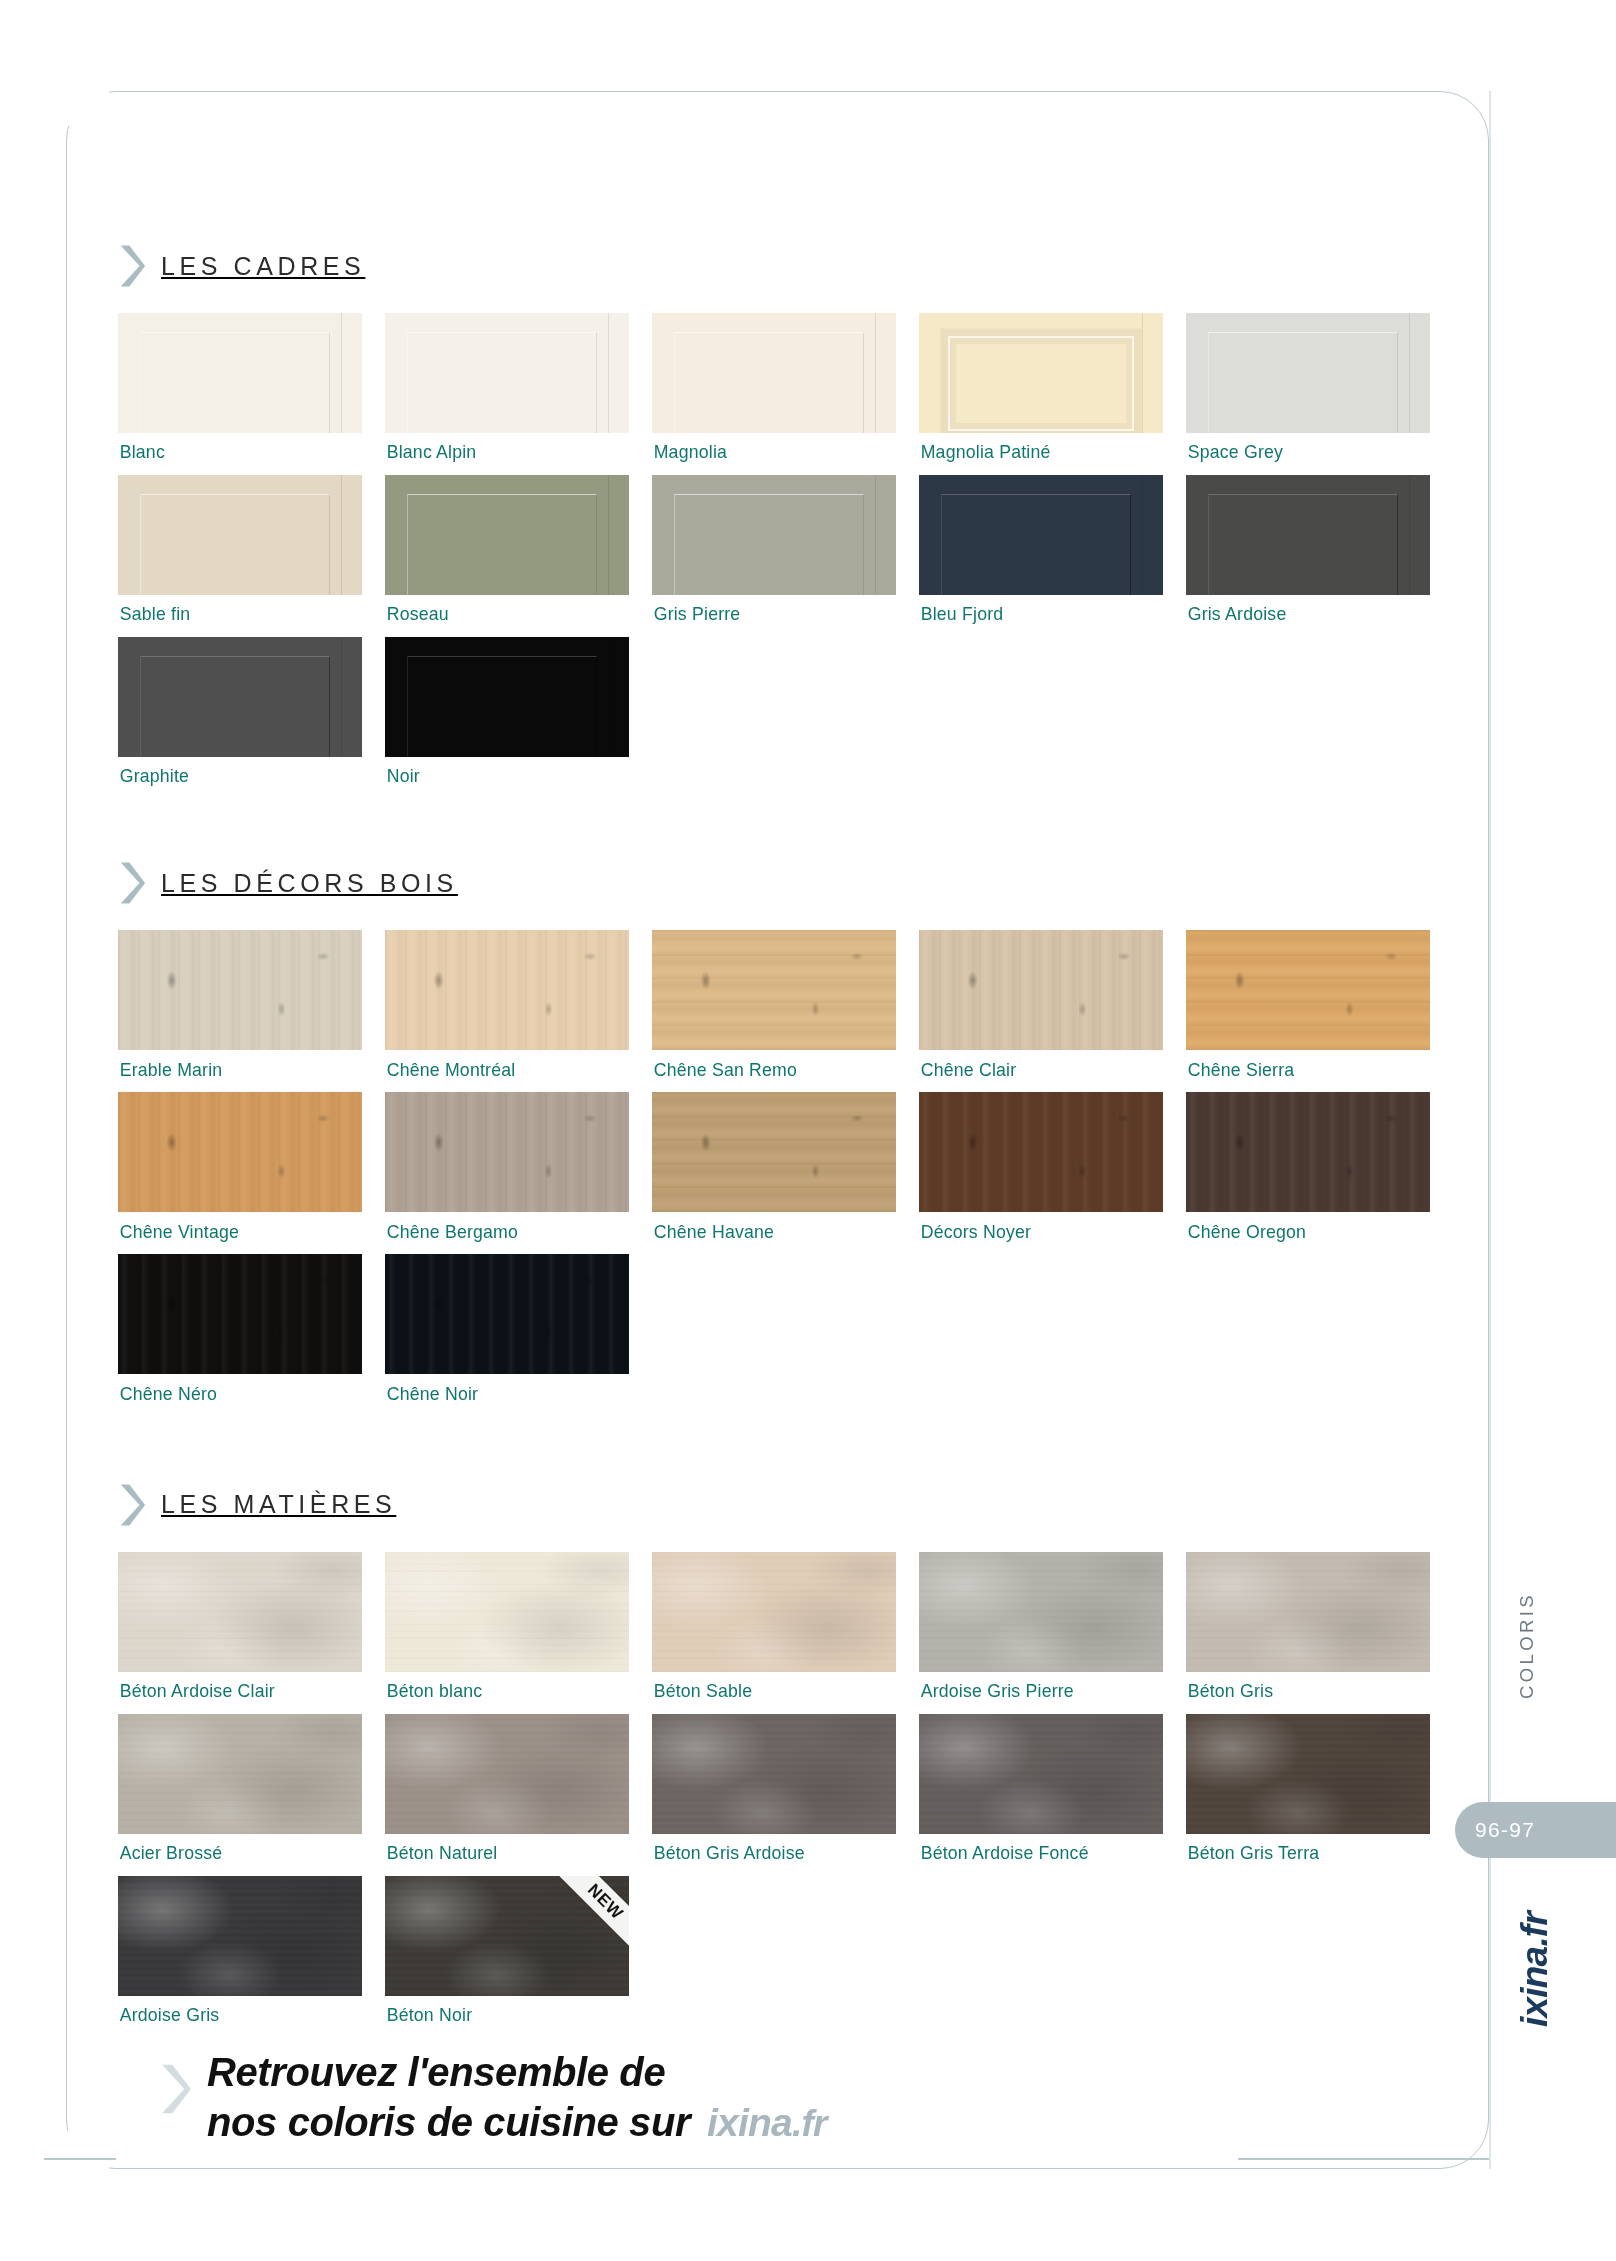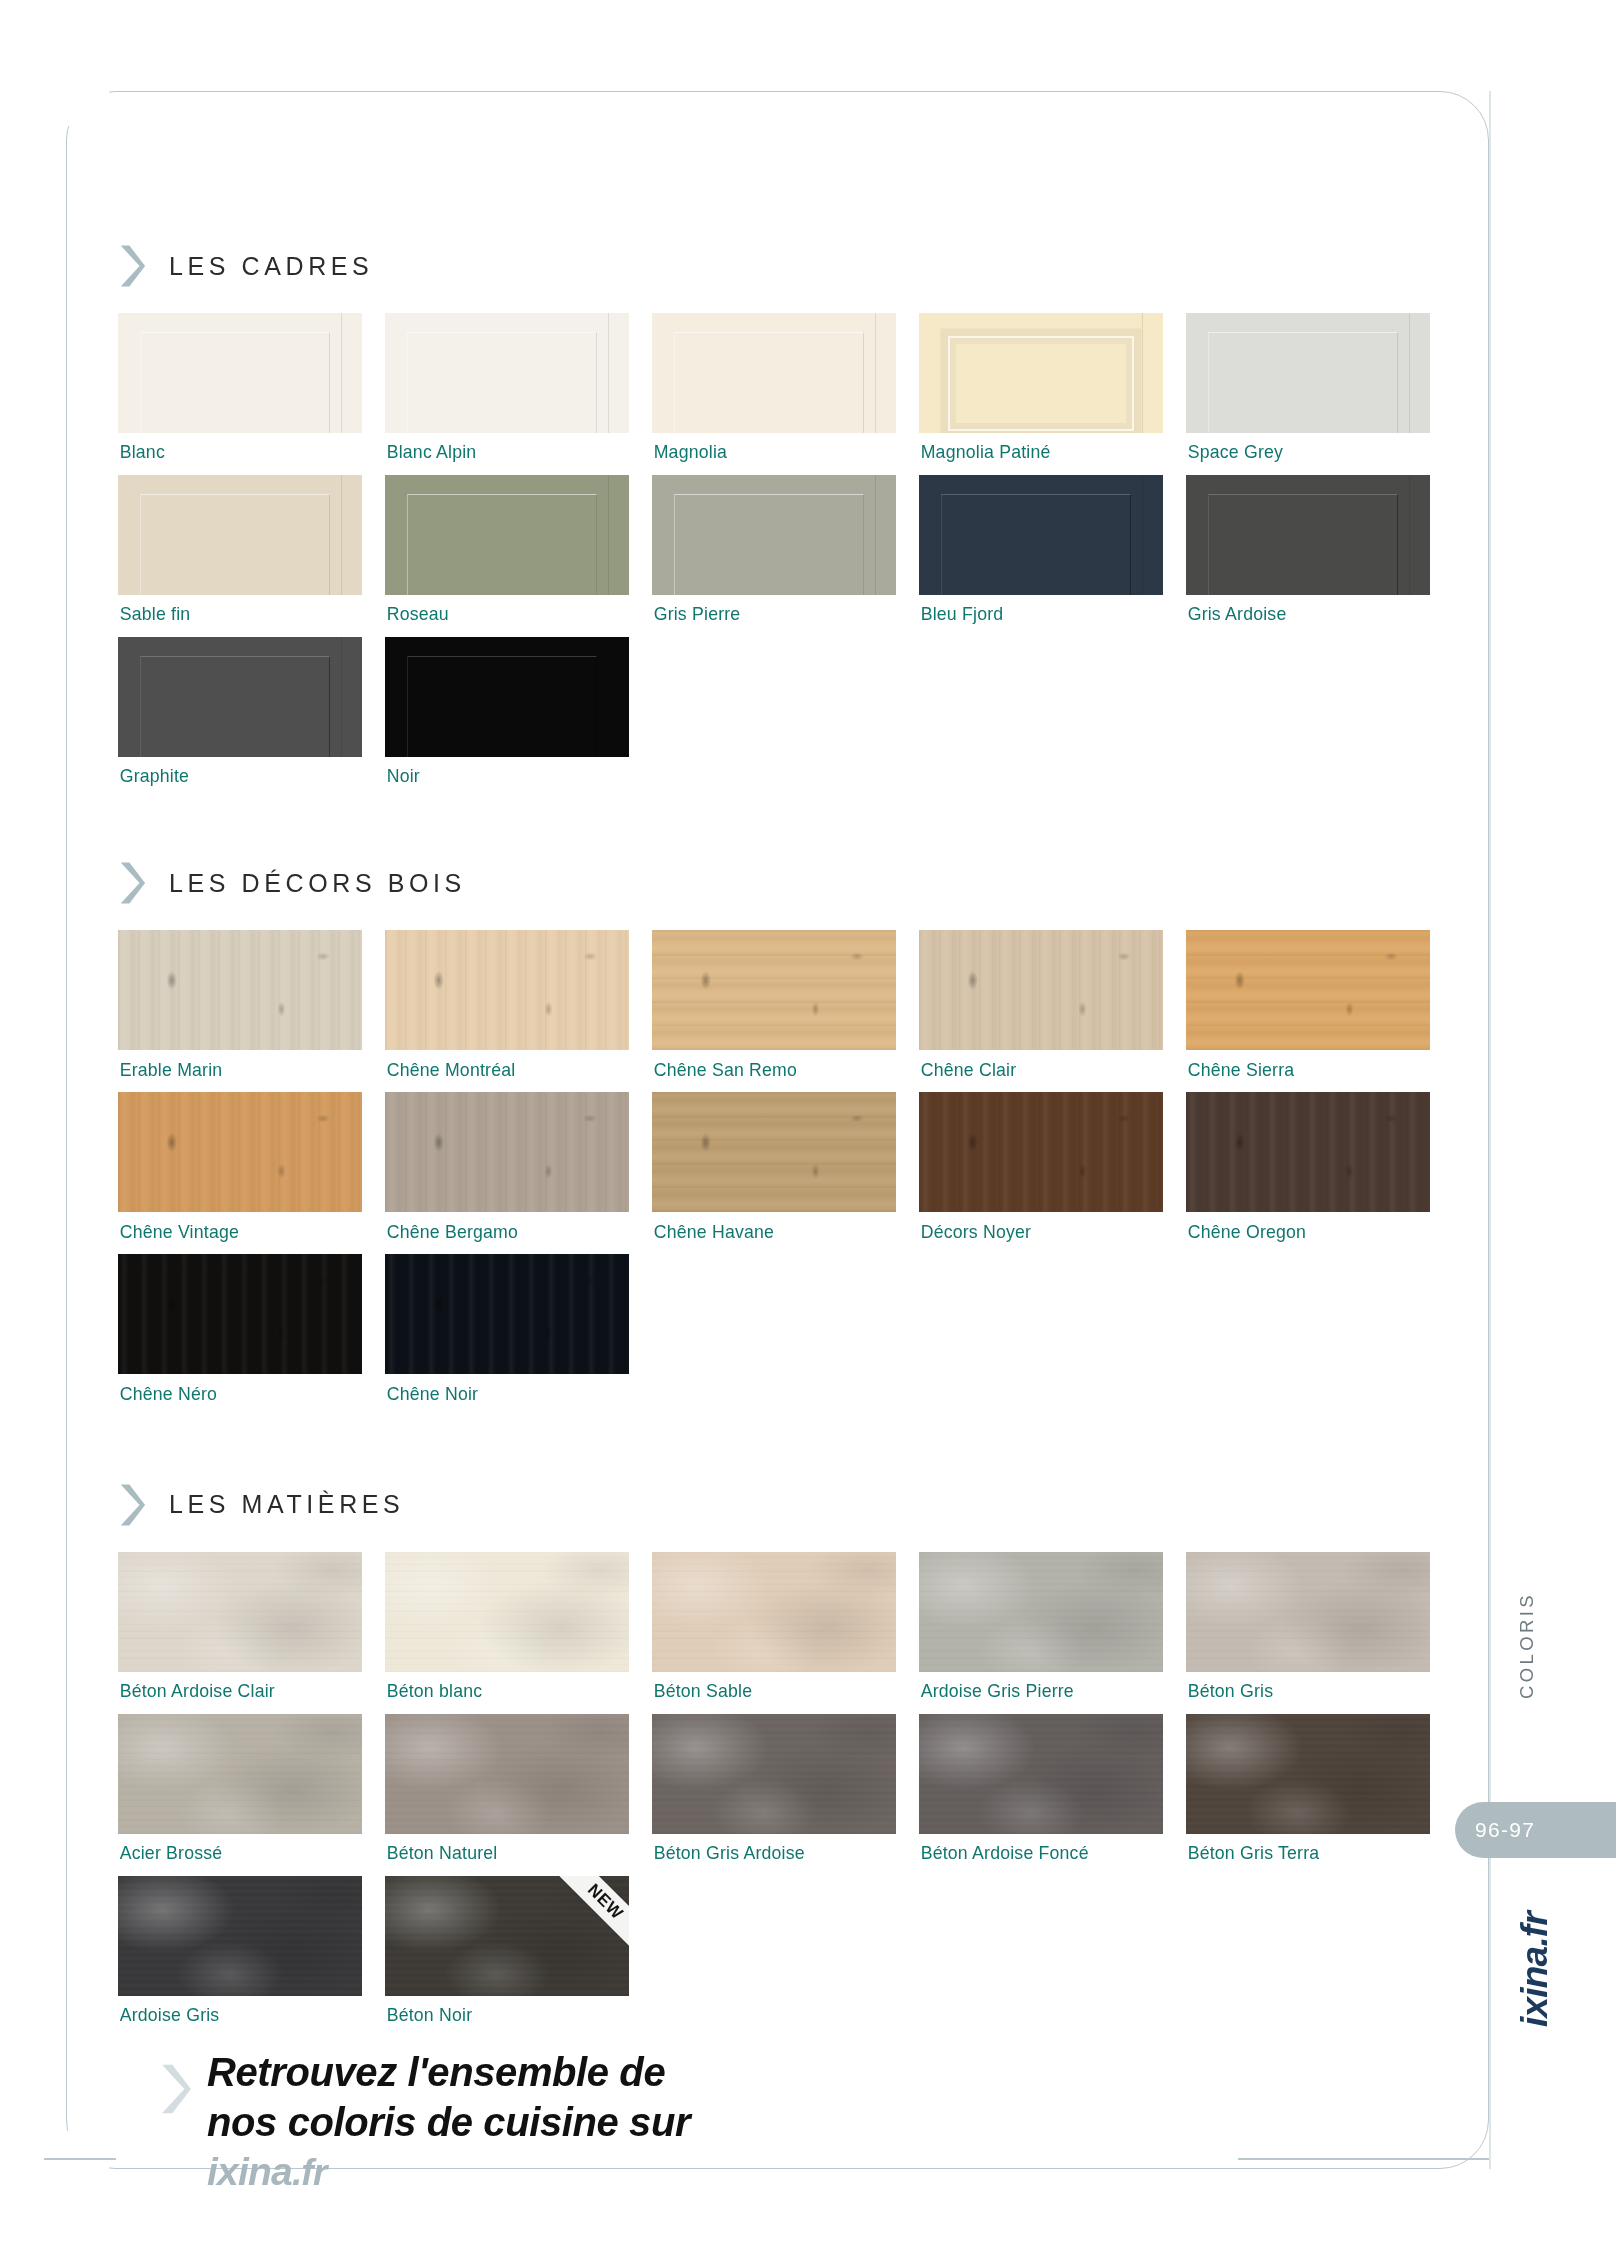--- a/index.html
+++ b/index.html
@@ -46,22 +46,23 @@
     top: 244px;
     width: 1314px;
   }
 
   
   .section { margin-bottom: 0; }
 
   .section-head {
     display: flex;
     align-items: center;
-    gap: 22px;
+    gap: 14px;
     margin-bottom: 25px;
+    text-decoration: underline;
   }
   .chev {
     width: 29px;
     height: 44px;
     flex: none;
   }
   .section-title {
     font-size: 25px;
     letter-spacing: 4.6px;
     color: #2b2b2b;
@@ -203,21 +204,21 @@
   }
   .footer-chev { width: 32px; height: 52px; margin-top: 15px; flex: none; }
   .footer-text {
     font-size: 40px;
     font-style: italic;
     font-weight: 700;
     line-height: 1.24;
     color: #111111;
     letter-spacing: -0.4px;
   }
-  .footer-line2 { display: flex; align-items: baseline; gap: 1px; flex-direction: column; }
+  .footer-line2 { display: flex; align-items: baseline; gap: 17px; }
   .footer-brand {
     font-size: 39px;
     font-style: italic;
     font-weight: 700;
     color: #a8b7bd;
     letter-spacing: -0.8px;
   }
   .footer-brand .fr { font-size: 37px; }
 
   

